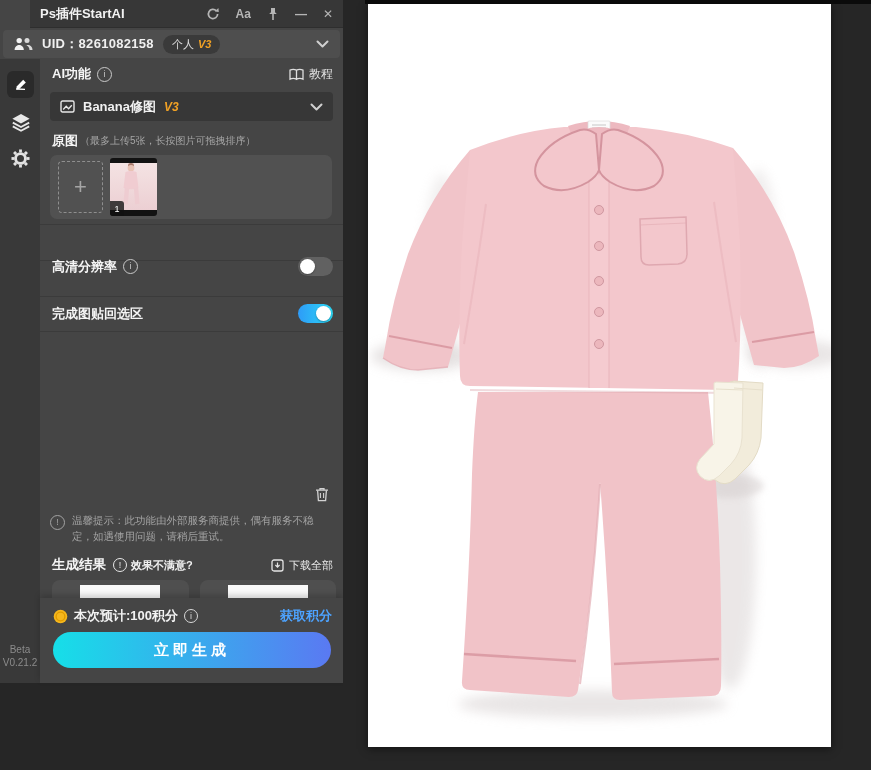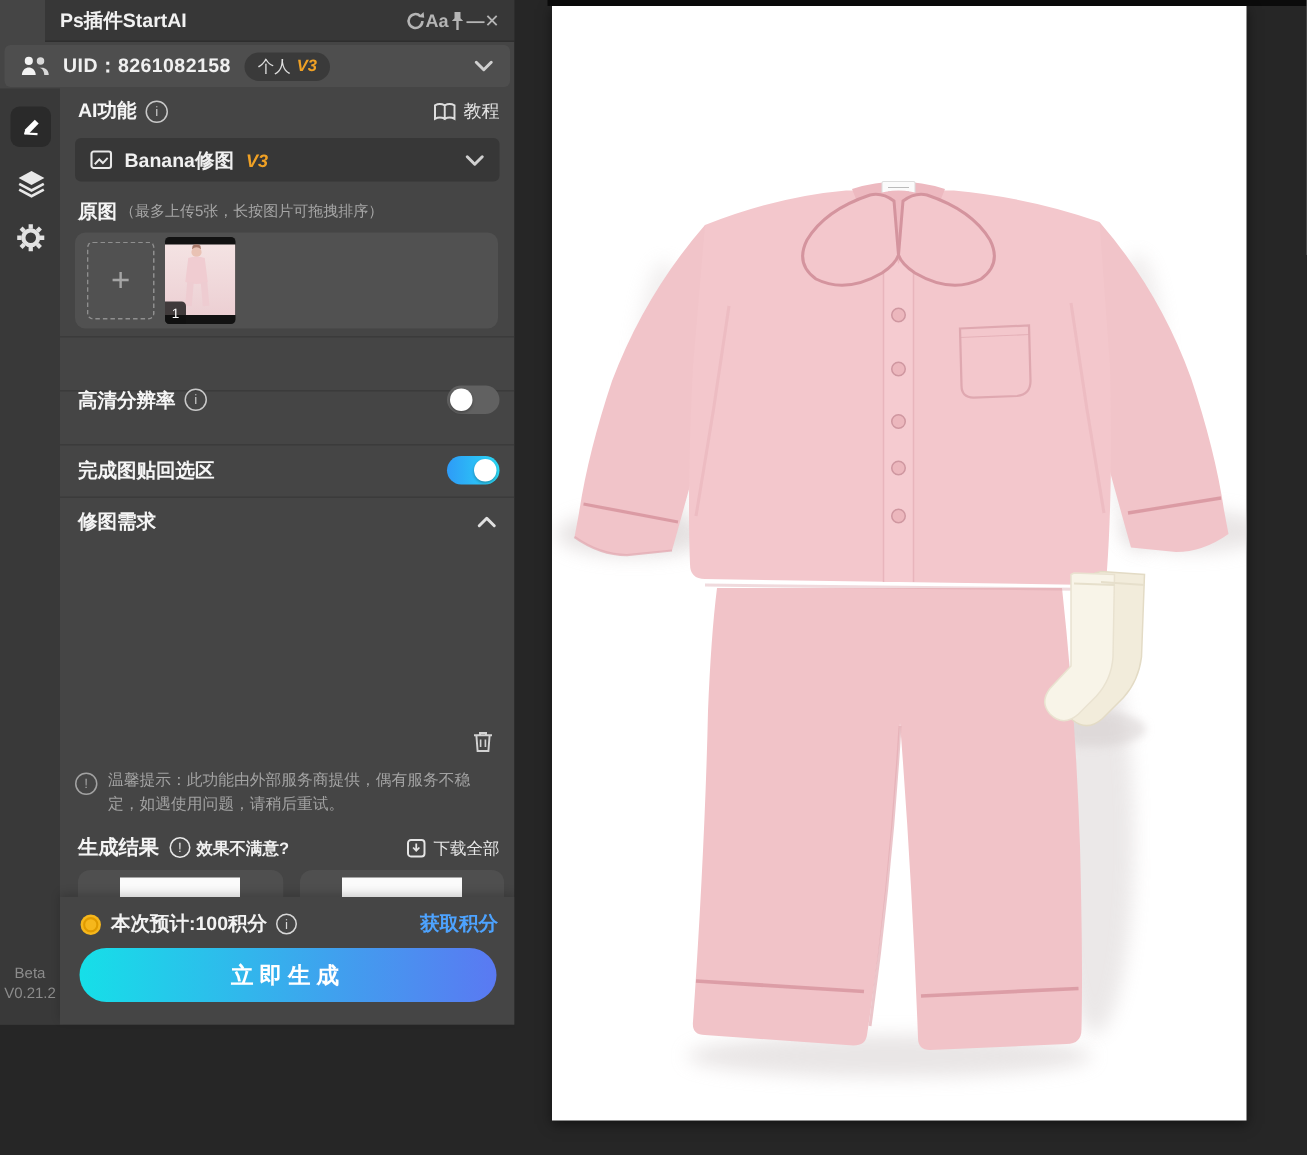--- a/index.html
+++ b/index.html
@@ -6,21 +6,21 @@
   .app{position:relative;width:871px;height:770px;background:#262626;overflow:hidden;
        font-family:"Liberation Sans","DejaVu Sans",sans-serif;-webkit-font-smoothing:antialiased;}
   .abs{position:absolute;}
   .row{position:absolute;display:flex;align-items:center;}
 
   
   .panel{position:absolute;left:0;top:0;width:343px;height:683px;background:#454545;}
   .titlebar{position:absolute;left:0;top:0;right:0;height:28px;background:#373737;
             display:flex;align-items:center;padding:0 10px;box-sizing:border-box;border-bottom:1px solid #2e2e2e;margin-left:30px;}
   .title{font-size:13px;font-weight:700;color:#f2f2f2;}
-  .tb-icons{margin-left:auto;display:flex;align-items:center;color:#b5b5b5;}
+  .tb-icons{margin-left:auto;display:flex;align-items:center;gap:16px;color:#b5b5b5;}
   .tb-icons .txt{font-size:12px;font-weight:700;cursor:default;}
   .uid-row{position:absolute;left:3px;right:3px;top:30px;height:28px;background:#4e4e4e;border-radius:4px;
            display:flex;align-items:center;gap:9px;padding:0 11px;box-sizing:border-box;}
   .uid-text{font-size:13px;font-weight:600;color:#f0f0f0;letter-spacing:.3px;}
   .plan-badge{display:flex;align-items:center;gap:4px;background:#3a3a3a;border-radius:10px;
               padding:2px 9px;font-size:11px;color:#e0e0e0;}
   .v3{color:#f0a125;font-style:italic;font-weight:700;}
   .rail{position:absolute;left:0;top:59px;width:40px;height:624px;background:#393939;}
   .rail-btn{position:absolute;left:7px;width:27px;height:27px;border-radius:6px;display:grid;place-items:center;}
   .rail-btn.active{background:#2a2a2a;}
@@ -238,28 +238,20 @@
 
     <div class="row" style="left:52px;right:10px;top:301px;height:25px">
       <span class="main-label">完成图贴回选区</span>
       <span class="toggle on" style="margin-left:auto">
           <span class="knob"></span>
         </span>
     </div>
 
     <div class="divider" style="top:331px"></div>
 
-    <div class="row" style="left:52px;right:12px;top:338px;height:20px">
-      <span class="main-label">修图需求</span>
-      <span style="margin-left:auto">
-        <svg width="13" height="8" viewBox="0 0 13 8">
-            <polyline points="1.5,6.5 6.5,1.5 11.5,6.5" fill="none" stroke="#e0e0e0" stroke-width="2" stroke-linecap="round" stroke-linejoin="round"></polyline>
-          </svg>
-      </span>
-    </div>
     <span class="trash abs" style="left:315px;top:487px">
       <svg width="14" height="15" viewBox="0 0 14 15">
           <path d="M1 3.2h12M5 3V1.6h4V3" fill="none" stroke="currentColor" stroke-width="1.3"></path>
           <path d="M2.6 3.4l.8 10.2h7.2l.8-10.2" fill="none" stroke="currentColor" stroke-width="1.3"></path>
           <path d="M5.4 6v5M8.6 6v5" stroke="currentColor" stroke-width="1.1"></path>
         </svg>
     </span>
 
     <div class="tip">
       <span class="info" style="margin-top:2px">!</span>

